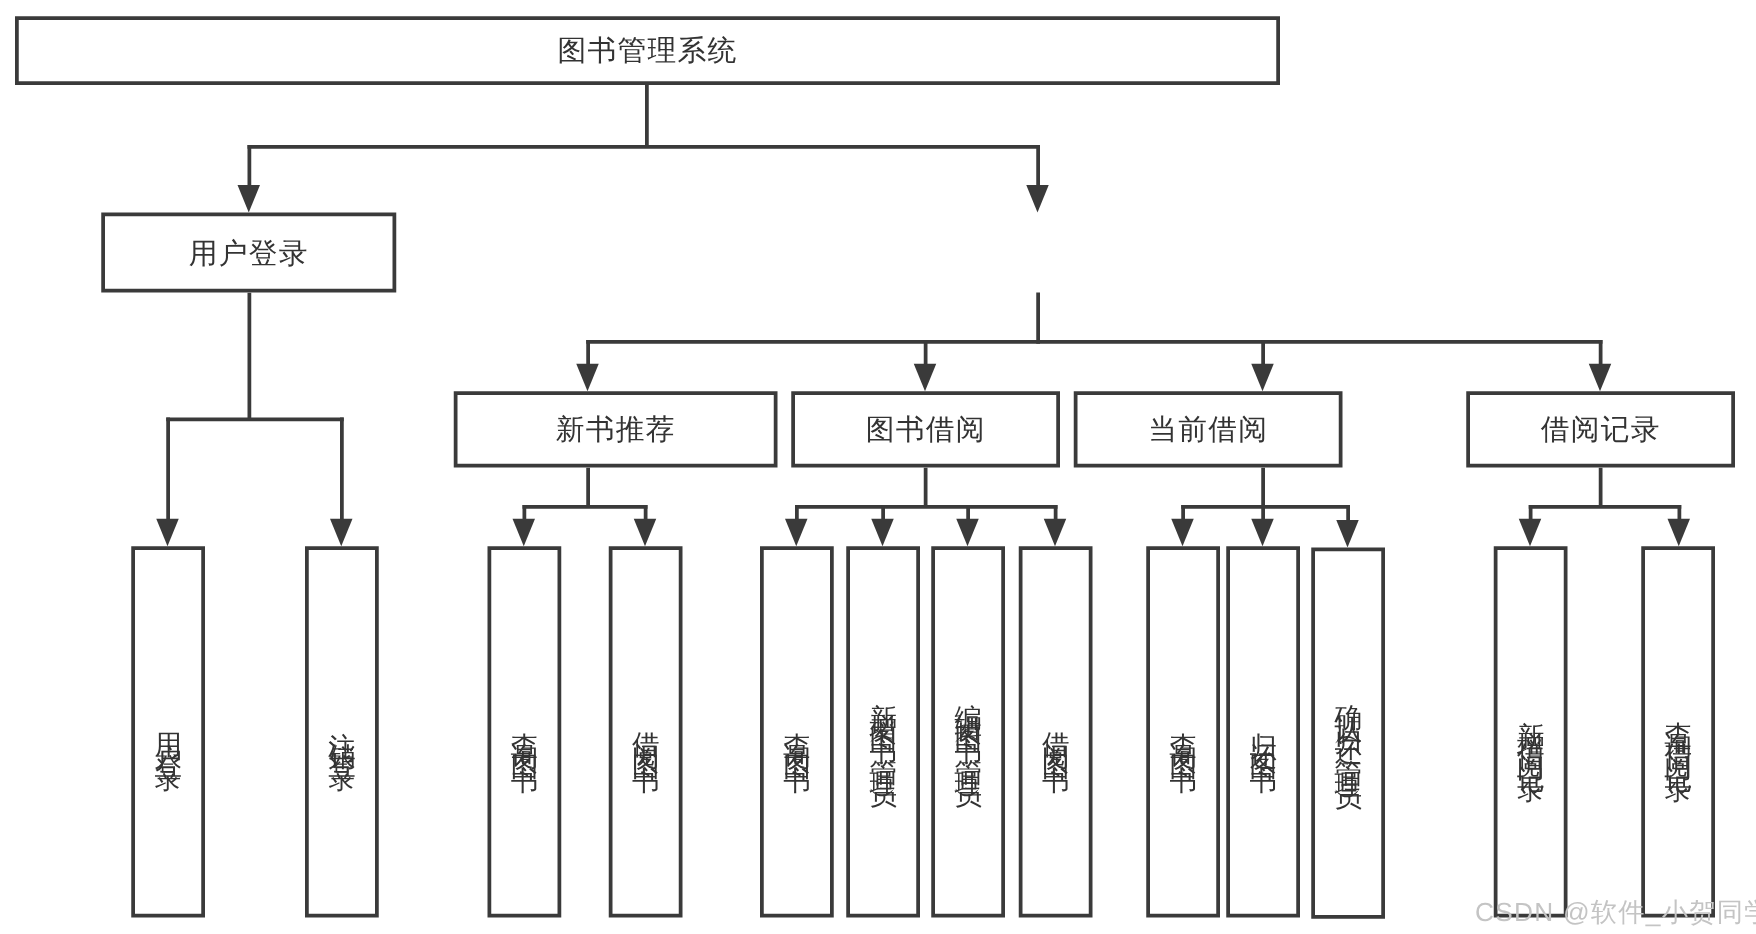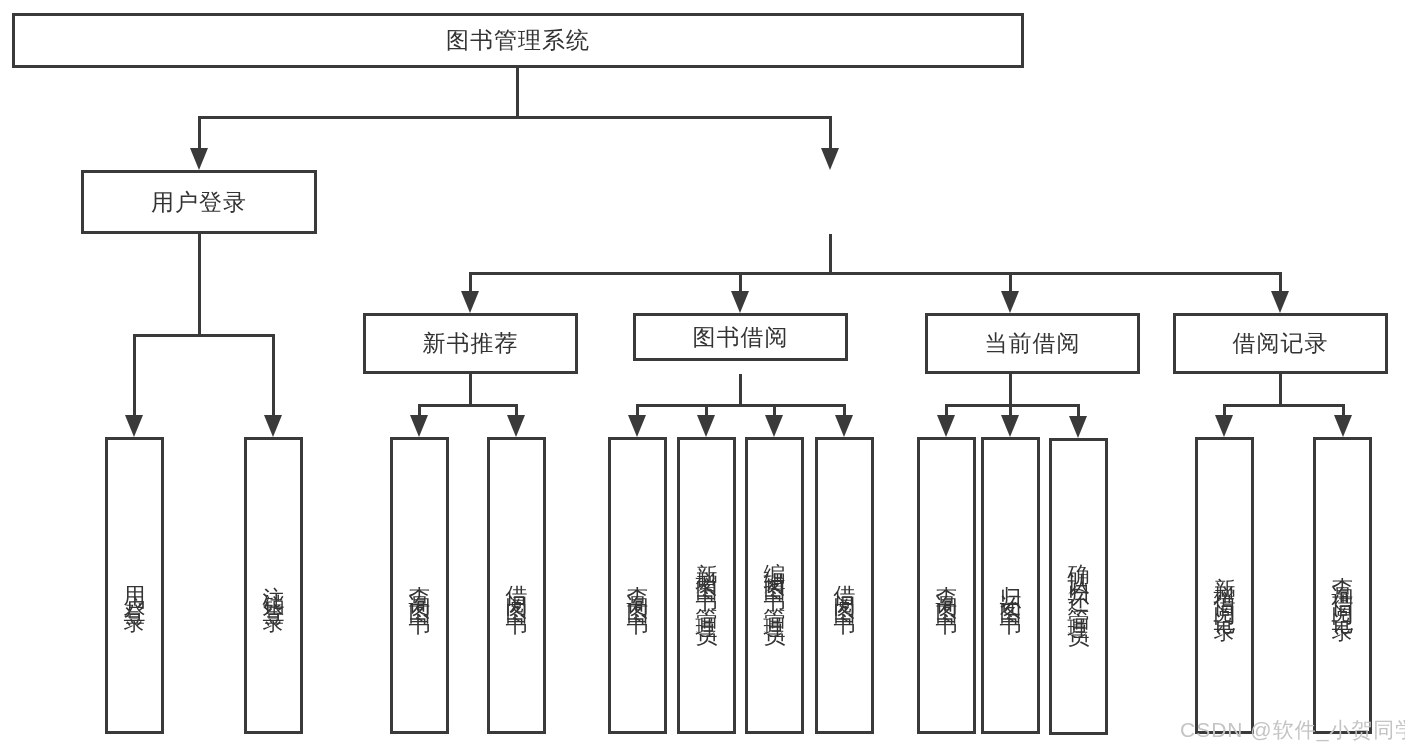--- a/index.html
+++ b/index.html
@@ -39,27 +39,27 @@
 <div class="canvas">
 
   <div class="box" style="left:12px;top:13px;width:1012px;height:55px;">
     <span class="hlabel">图书管理系统</span>
   </div>
 
   <div class="box" style="left:81px;top:170px;width:236px;height:64px;">
     <span class="hlabel">用户登录</span>
   </div>
 
-  <div class="box" style="left:363px;top:313px;width:215px;height:61px;">
+  <div class="box" style="left:363px;top:313px;width:259px;height:61px;">
     <span class="hlabel">新书推荐</span>
   </div>
-  <div class="box" style="left:633px;top:313px;width:215px;height:48px;">
+  <div class="box" style="left:633px;top:313px;width:215px;height:61px;">
     <span class="hlabel">图书借阅</span>
   </div>
-  <div class="box" style="left:925px;top:313px;width:215px;height:61px;">
+  <div class="box" style="left:859px;top:313px;width:215px;height:61px;">
     <span class="hlabel">当前借阅</span>
   </div>
   <div class="box" style="left:1173px;top:313px;width:215px;height:61px;">
     <span class="hlabel">借阅记录</span>
   </div>
 
   <div class="box" style="left:105px;top:437px;width:59px;height:297px;">
     <span class="vlabel">用户登录</span>
   </div>
   <div class="box" style="left:244px;top:437px;width:59px;height:297px;">

